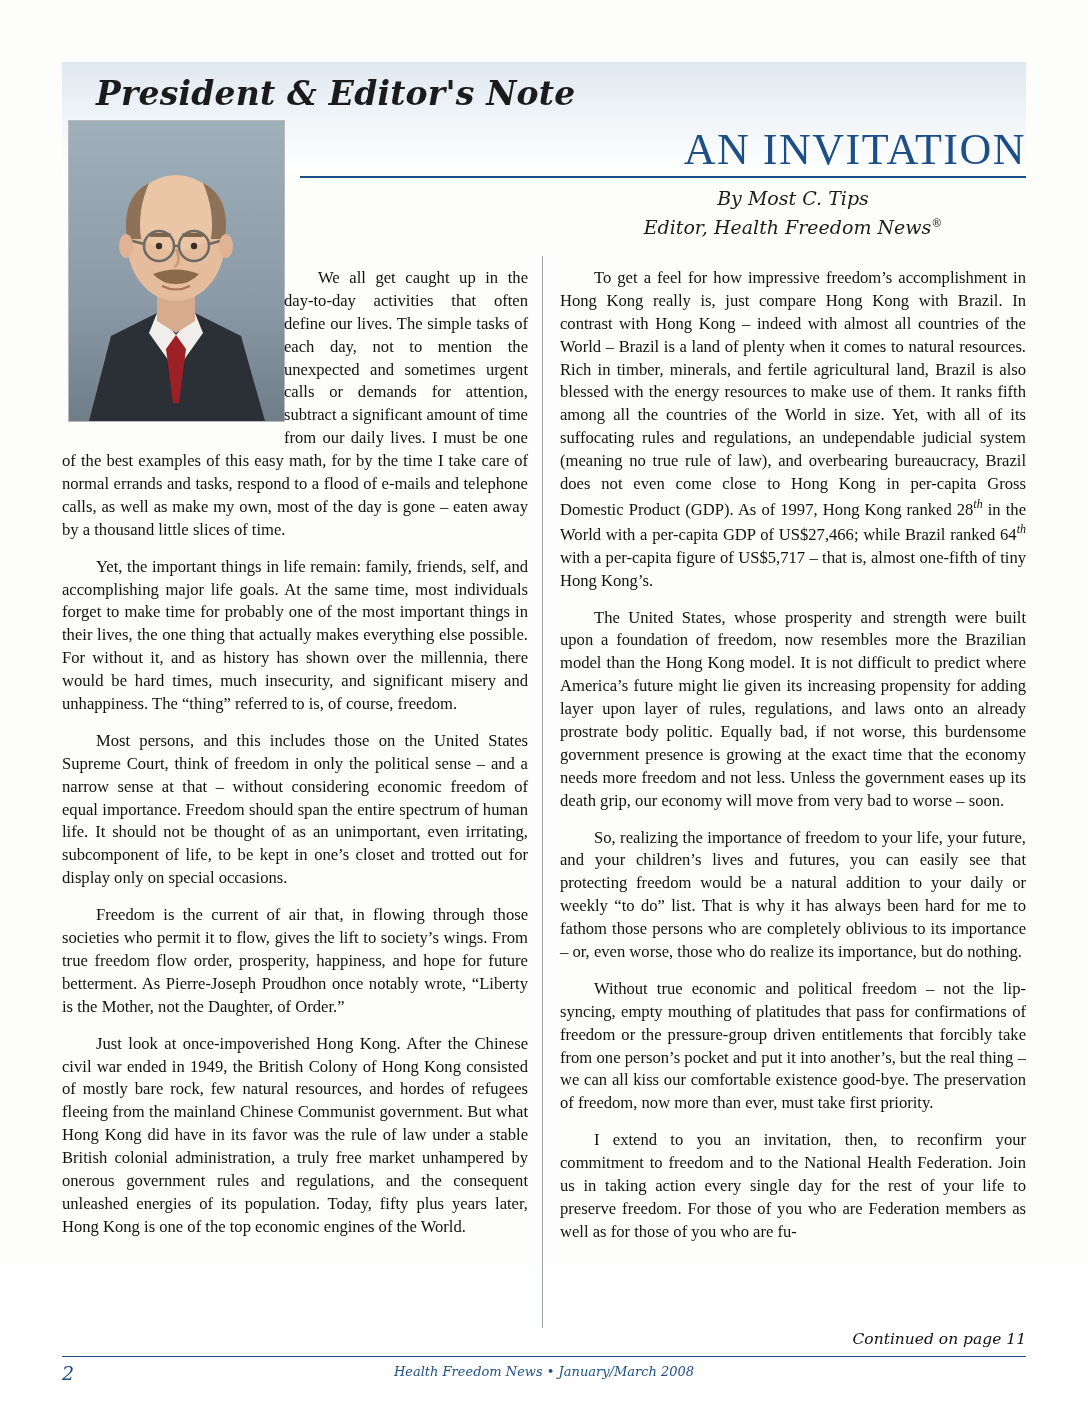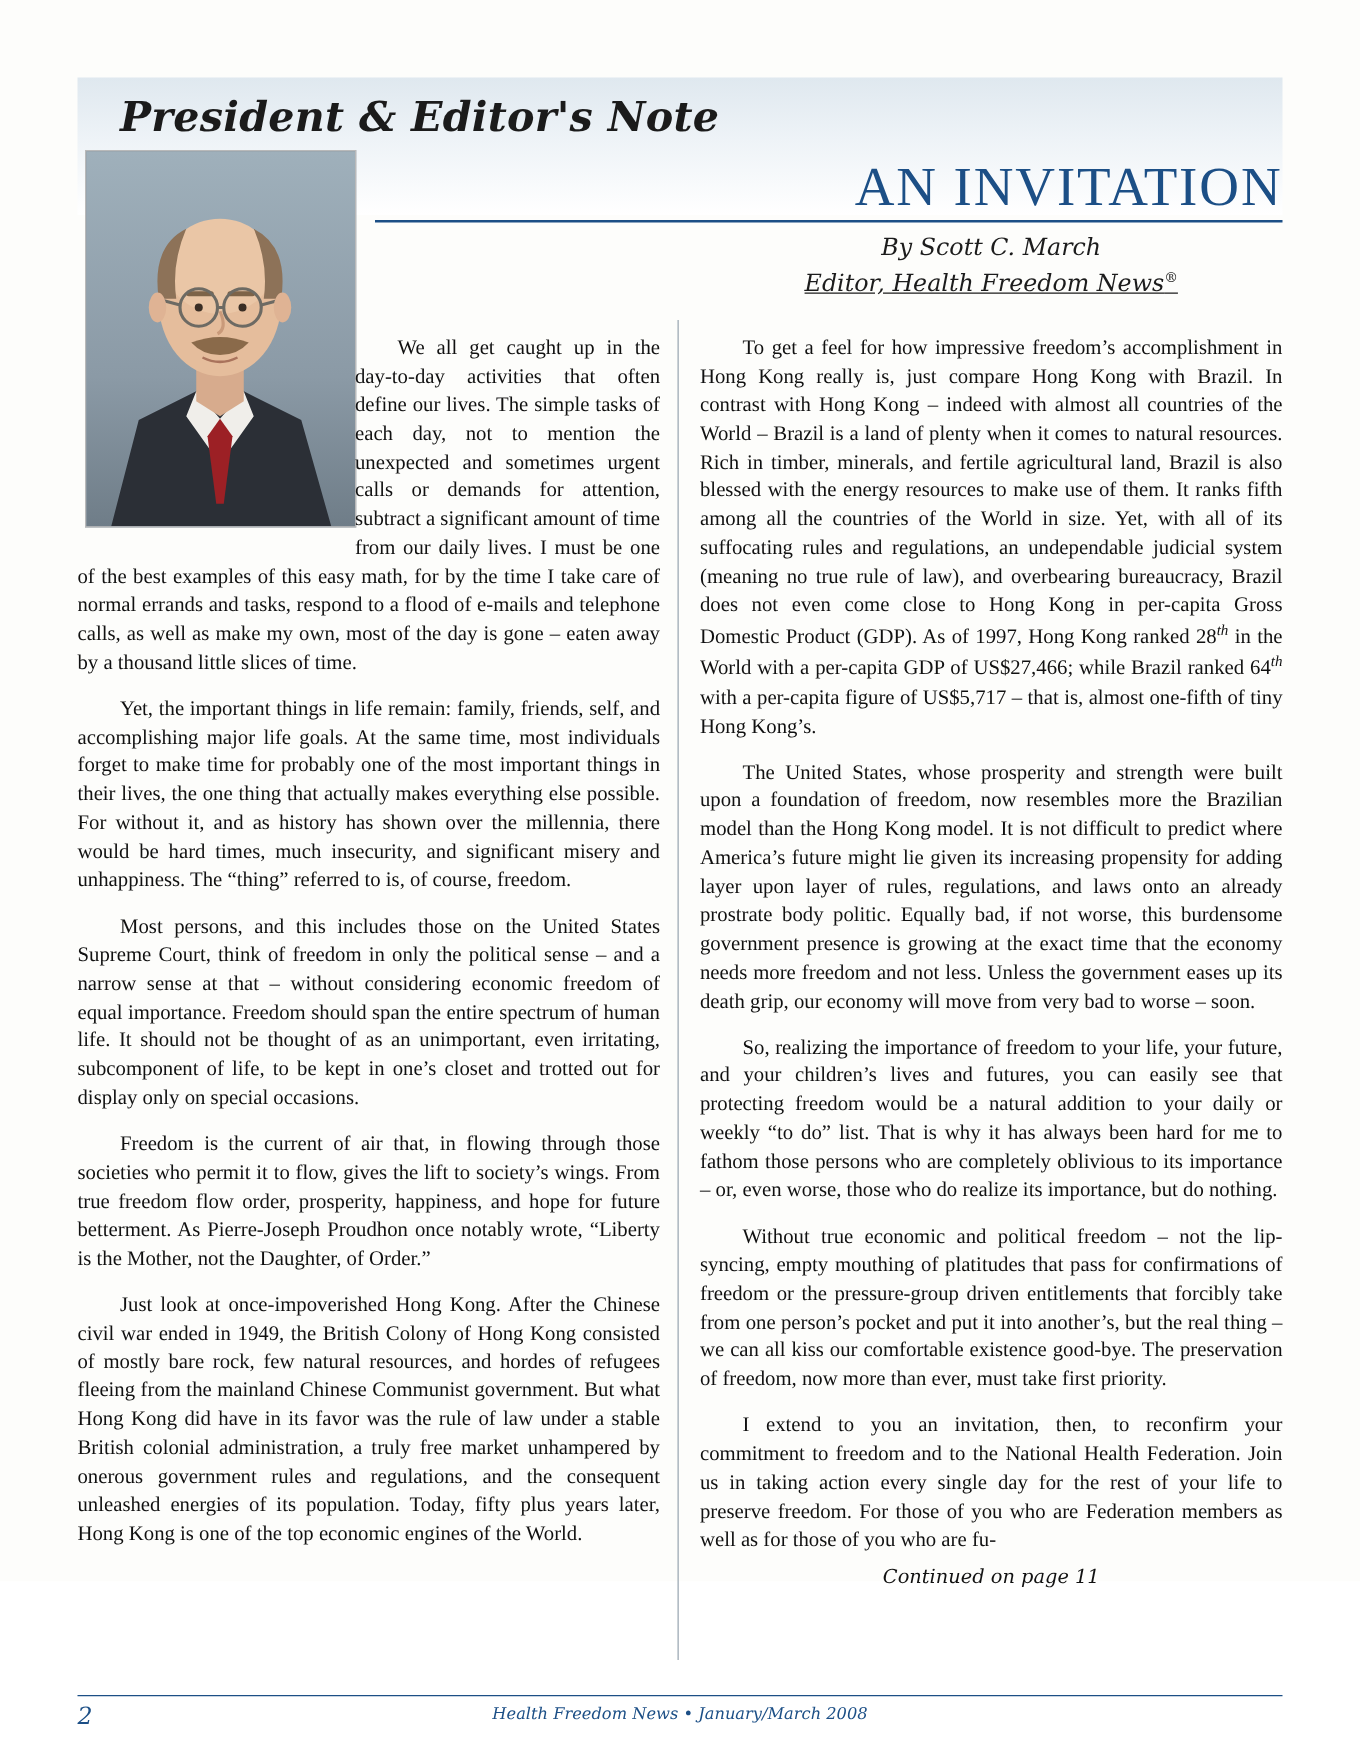--- a/index.html
+++ b/index.html
@@ -69,21 +69,21 @@
     left: 560px;
     top: 184px;
     width: 466px;
     text-align: center;
     font-family: "DejaVu Serif", serif;
     font-style: italic;
     font-size: 19px;
     color: #1c1c1c;
     line-height: 1.5;
   }
-  .byline .line2 { display: block; text-decoration: underline; }
+  .byline .line2 { display: block; }
   .byline sup { font-size: 11px; vertical-align: super; }
 
   
   .portrait {
     position: absolute;
     left: 68px;
     top: 120px;
     width: 215px;
     height: 300px;
     border: 1px solid #b9b9b9;
@@ -126,23 +126,23 @@
     left: 542px;
     top: 256px;
     width: 1px;
     height: 1072px;
     background: #9aa7b2;
   }
 
   .continued {
     position: absolute;
     left: 560px;
-    top: 1252px;
-    width: 466px;
-    text-align: center;
+    top: 1330px;
+    width: 466px;
+    text-align: right;
     font-family: "DejaVu Serif", serif;
     font-style: italic;
     font-size: 15.5px;
     color: #111;
   }
 
   
   .footer-rule {
     position: absolute;
     left: 62px;
@@ -179,21 +179,21 @@
 <div class="page">
 
   <div class="header-band"></div>
 
   <div class="kicker">President &amp; Editor's Note</div>
 
   <div class="headline">AN INVITATION</div>
   <div class="headline-rule"></div>
 
   <div class="byline">
-    <span>By Scott C. March</span>
+    <span>By Most C. Tips</span>
     <span class="line2">
       <span>Editor, Health Freedom News</span><sup>®</sup>
     </span>
   </div>
 
   <div class="portrait">
     <svg width="215" height="300" viewBox="0 0 215 300">
       <defs>
         <linearGradient id="bg" x1="0" y1="0" x2="0" y2="1">
           <stop offset="0%" stop-color="#9fb0bb"></stop>

